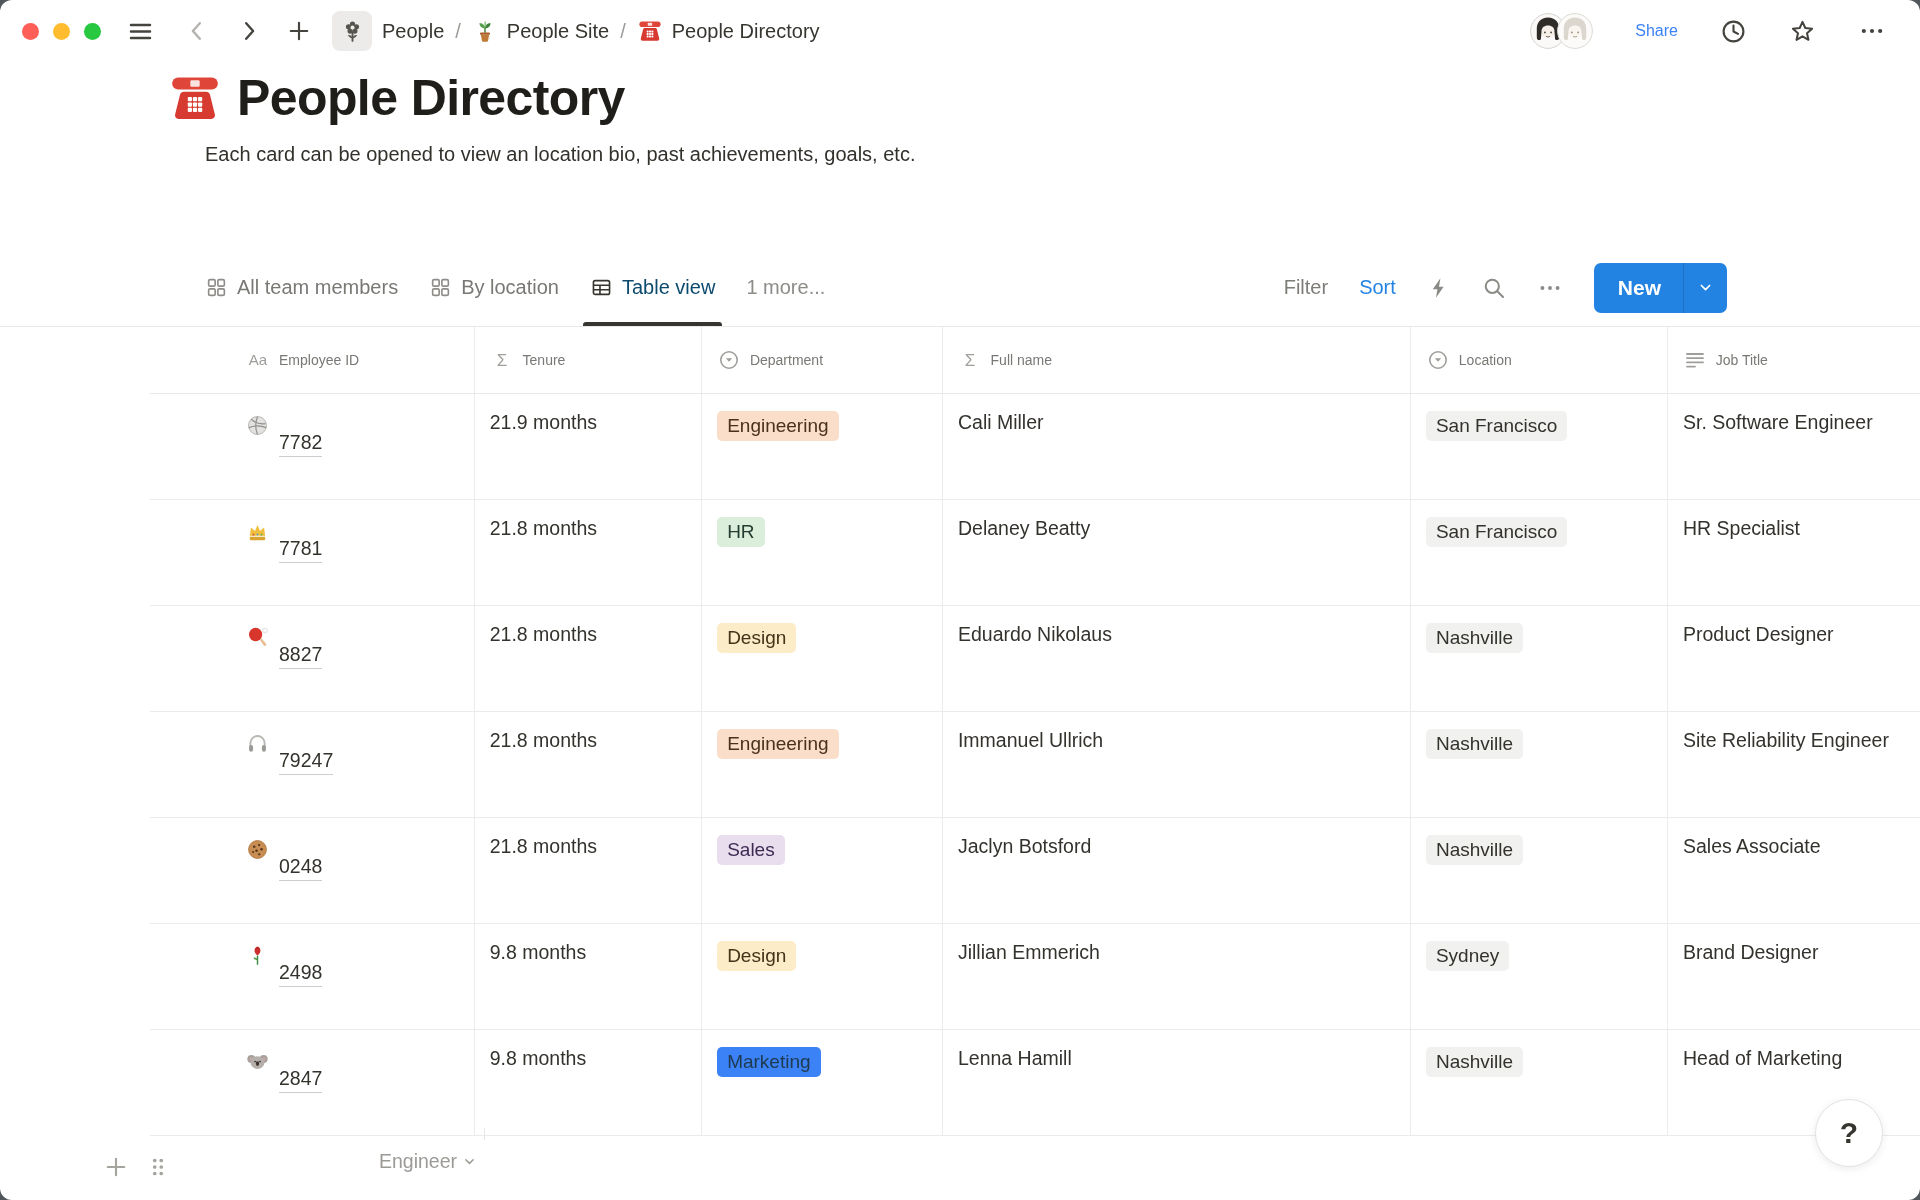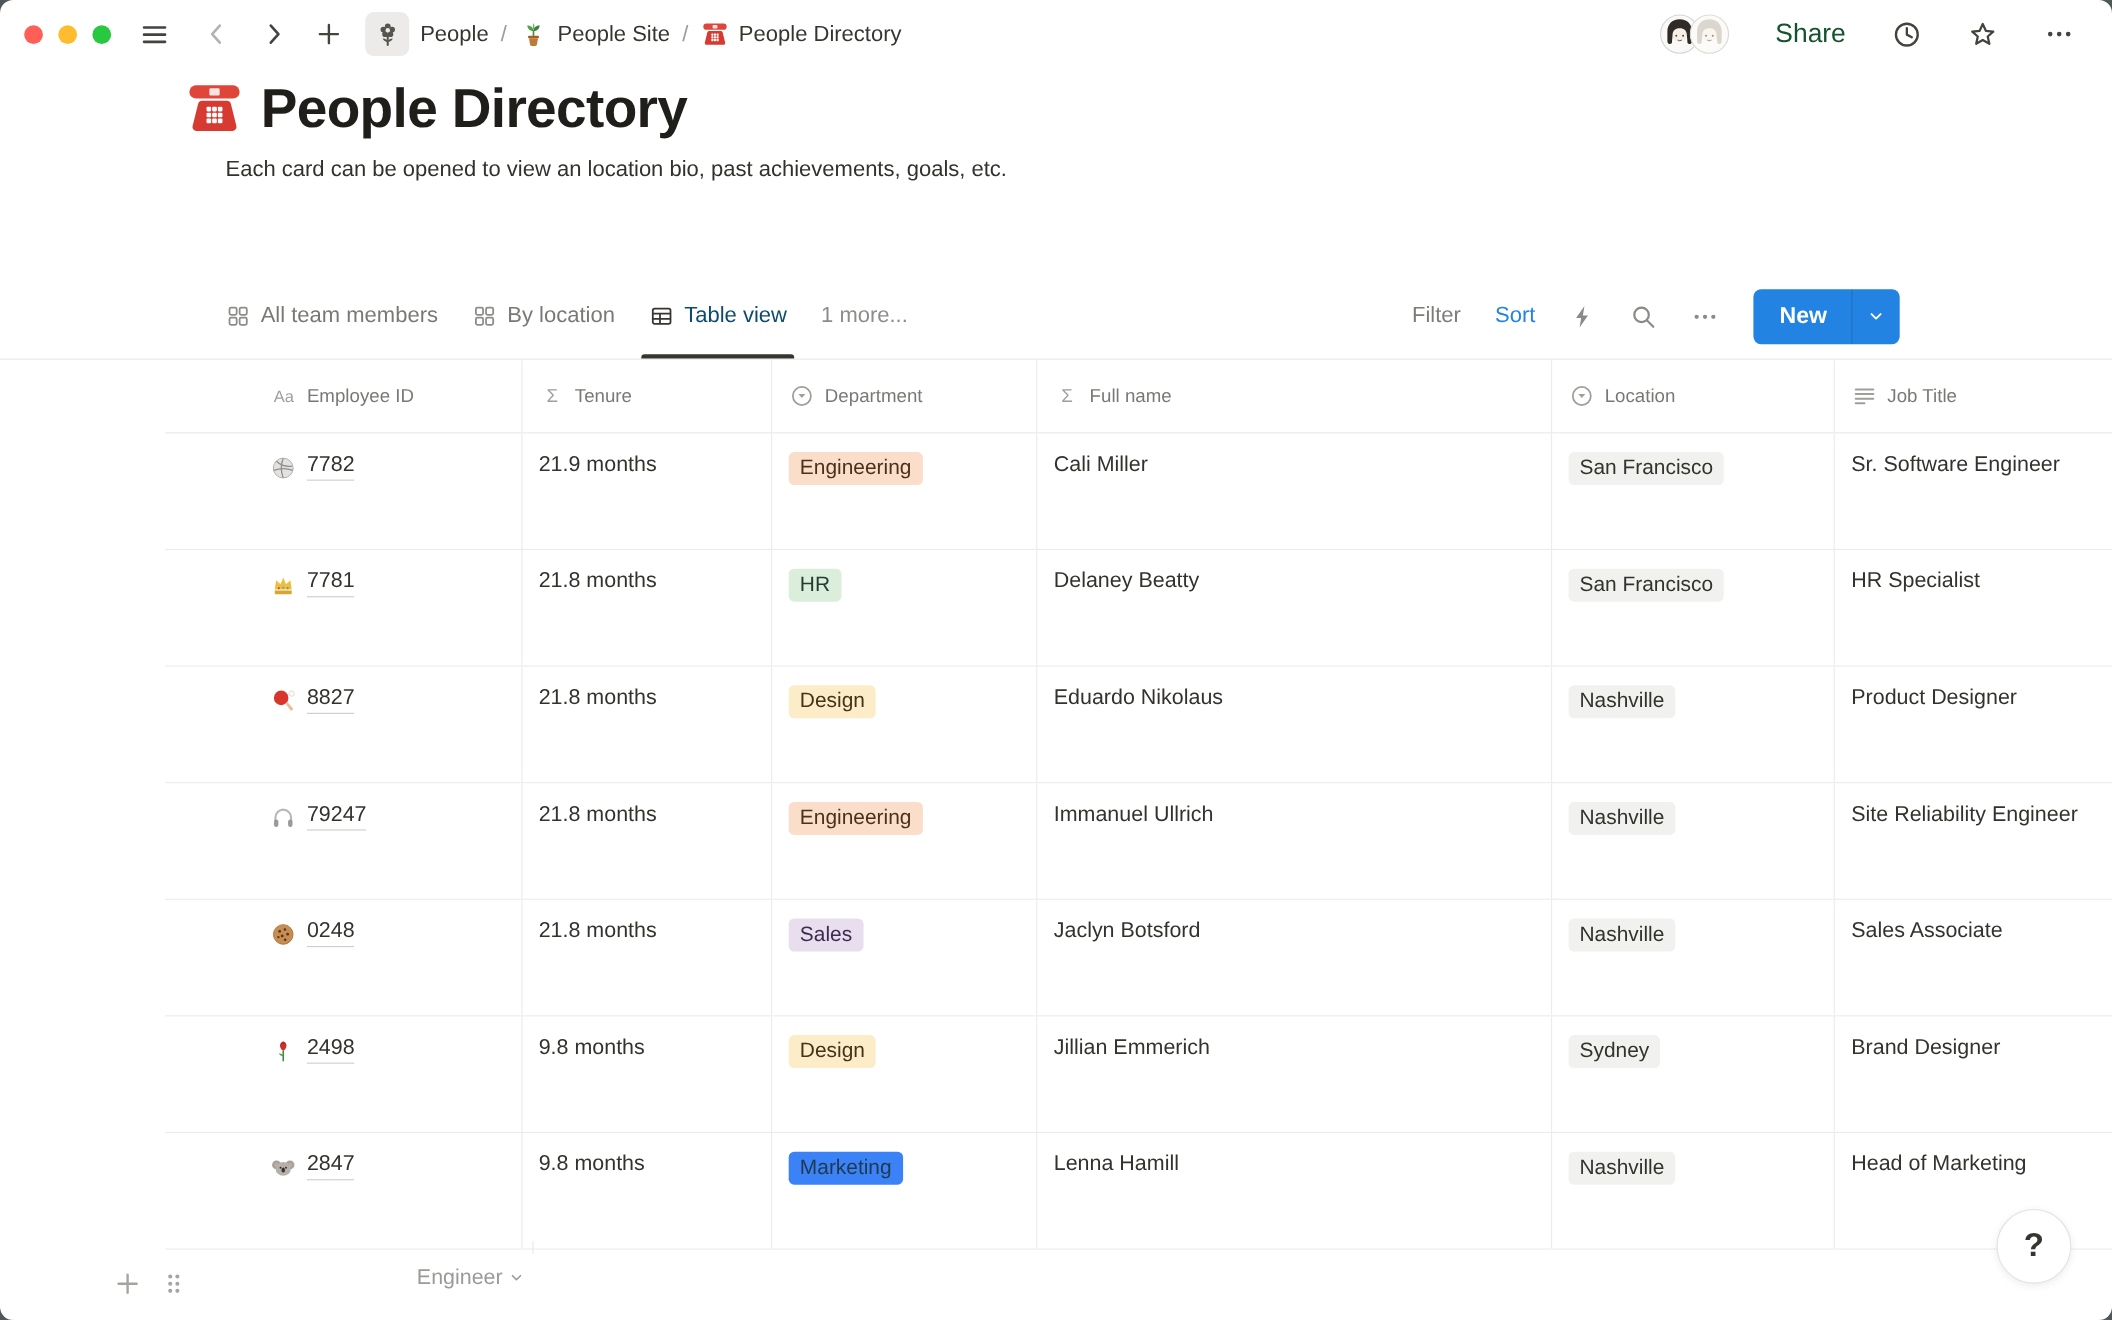--- a/index.html
+++ b/index.html
@@ -15,21 +15,21 @@
   .tb-ic{color:#45433e;margin-right:0;}
   .dim{color:#b4b2ae;}
   .tb-gap{width:22px;flex:0 0 auto;}
   .ts-box{width:40px;height:40px;border-radius:8px;background:#ecebe9;display:flex;align-items:center;justify-content:center;margin-right:10px;}
   .crumbs{display:flex;align-items:center;font-size:20px;color:#37352f;}
   .crumb{display:flex;align-items:center;gap:9px;cursor:default;}
   .crumb-sep{color:#9d9b97;margin:0 11px;}
   .tb-right{margin-left:auto;display:flex;align-items:center;gap:42px;}
   .avatars{display:flex;align-items:center;}
   .avatars .av+.av{margin-left:-9px;}
-  .share{font-size:24px;color:#14532d;}
+  .share{font-size:16px;color:#3b82f6;}
 
   
   .page-title{position:absolute;top:66px;left:167px;display:flex;align-items:center;gap:14px;}
   .page-title h1{margin:0;font-size:50px;line-height:64px;font-weight:700;color:#201e1a;letter-spacing:-0.6px;}
   .page-desc{position:absolute;top:143px;left:205px;font-size:20px;color:#33312c;}
 
   
   .views-row{position:absolute;top:249px;left:0;width:1920px;height:78px;border-bottom:1px solid #e9e8e6;display:flex;align-items:center;padding-left:205px;box-sizing:border-box;}
   .tab{display:flex;align-items:center;gap:9px;height:100%;margin-right:31px;font-size:20px;font-weight:500;color:#7a7874;position:relative;}
   .tab .ic{color:#8d8c88;}
@@ -41,28 +41,28 @@
   .tool-label{font-size:20px;color:#7e7c78;}
   .tool-label.sort{color:#2383e2;}
   .tool-ic{color:#8b8a86;}
   .new-btn{display:flex;align-items:stretch;height:50px;background:#2383e2;border-radius:7px;color:#fff;overflow:hidden;}
   .new-btn .label{display:flex;align-items:center;padding:0 22px 0 24px;font-size:21px;font-weight:600;}
   .new-btn .chev{display:flex;align-items:center;justify-content:center;width:43px;border-left:1px solid rgba(0,0,0,0.14);}
 
   
   .table{position:absolute;top:327px;left:150px;width:1920px;}
   .thead{display:flex;height:66px;border-bottom:1px solid #e9e8e6;}
-  .th{box-sizing:border-box;display:flex;align-items:center;gap:9px;padding-left:15px;font-size:17px;color:#7a7874;border-right:1px solid #edecea;white-space:nowrap;overflow:hidden;}
+  .th{box-sizing:border-box;display:flex;align-items:center;gap:9px;padding-left:15px;font-size:14px;color:#7a7874;border-right:1px solid #edecea;white-space:nowrap;overflow:hidden;}
   .th .ic{color:#9f9e9a;flex:0 0 auto;}
   .tr{display:flex;height:105px;border-bottom:1px solid #ecebe9;}
   .td{box-sizing:border-box;padding:17px 12px 0 15px;font-size:19.5px;color:#34322d;border-right:1px solid #edecea;white-space:nowrap;overflow:hidden;}
   .c0{width:335px;}.c1{width:237px;}.c2{width:251px;}.c3{width:489px;}.c4{width:268px;}.c5{width:420px;border-right:none;}
   .th.c0{padding-left:96px;}
   .td.c0{padding-left:96px;display:flex;align-items:flex-start;gap:10px;}
-  .id-link{font-weight:500;color:#34322d;border-bottom:1.5px solid #cfcdc9;padding-bottom:2px;cursor:pointer;}
+  .id-link{font-weight:500;color:#34322d;border-bottom:1.5px solid #cfcdc9;padding-bottom:2px;cursor:pointer;margin-top:20px;}
   .tag{display:inline-block;font-size:19px;line-height:28px;padding:1px 10px;border-radius:5px;}
   .tag-orange{background:#fadec9;color:#49321b;}
   .tag-green{background:#dbeddb;color:#233d30;}
   .tag-yellow{background:#fdecc8;color:#453218;}
   .tag-purple{background:#e8deee;color:#3f2a54;}
   .tag-blue{background:#3b82f6;color:#1f3a4f;}
   .tag-gray{background:#f1f1ef;color:#34322d;}
 
   
   .tfoot{position:absolute;top:1128px;left:150px;width:1770px;height:72px;}

